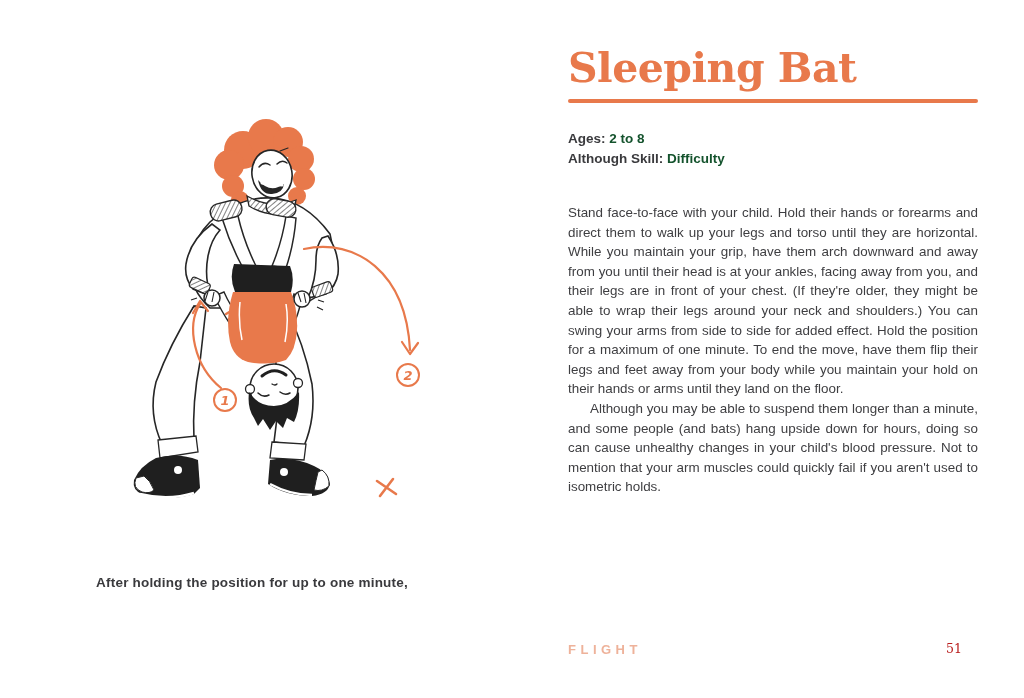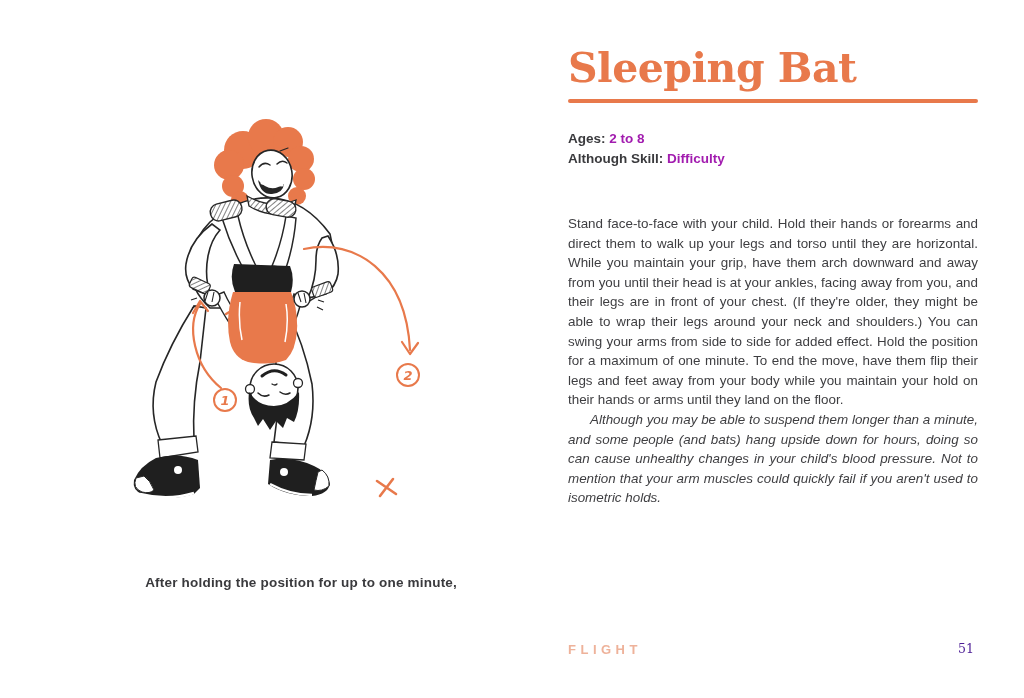--- a/index.html
+++ b/index.html
@@ -7,49 +7,49 @@
     width:1024px; height:698px; background:#ffffff; overflow:hidden;
     font-family:"Liberation Sans", sans-serif; color:#3e3e41;
     position:relative;
   }
   .page { position:absolute; inset:0; background:#ffffff; }
 
   
   .illustration-wrap { position:absolute; left:90px; top:92px; width:360px; height:432px; }
   .caption {
     position:absolute; left:47px; top:572px; width:410px;
-    text-align:right; font-size:13.5px; line-height:21px; font-weight:bold;
+    text-align:center; font-size:13.5px; line-height:21px; font-weight:bold;
     color:#3a3a3d; letter-spacing:.2px;
   }
 
   
   .content { position:absolute; left:568px; top:0; width:410px; height:520px; }
   .title {
     position:absolute; top:44px; left:0; margin:0;
     font-family:"DejaVu Serif", serif; font-weight:bold;
     font-size:41px; letter-spacing:-.5px; color:#e8794b;
   }
   .rule { position:absolute; top:99px; left:0; width:410px; height:4px;
     background:#e8794b; border-radius:2px; }
   .meta { position:absolute; top:129px; left:0; font-size:13.5px; line-height:19.5px; }
   .meta-label { font-weight:bold; color:#3a3a3d; }
-  .meta-value { color:#a21caf; font-weight:bold; }
+  .meta-value { color:#14532d; font-weight:bold; }
   .bodycopy {
-    position:absolute; top:214px; left:0; width:410px;
+    position:absolute; top:203px; left:0; width:410px;
     font-size:13.4px; line-height:19.6px; text-align:justify; color:#3e3e41;
   }
   .bodycopy p { margin:0; }
-  .bodycopy p.indent { text-indent:22px;font-style:italic; }
+  .bodycopy p.indent { text-indent:22px; }
   .footer-chapter {
     position:absolute; left:0; top:642px; font-size:13px; font-weight:bold;
     letter-spacing:4.5px; color:#eeb29a;
   }
   .footer-page {
-    position:absolute; right:4px; top:641px; font-size:12.5px;
-    font-family:"DejaVu Serif", serif; color:#4c1d95;
+    position:absolute; right:16px; top:641px; font-size:12.5px;
+    font-family:"DejaVu Serif", serif; color:#b91c1c;
   }
   svg text.marker-num {
     font-family:"DejaVu Sans", sans-serif; font-style:italic; font-weight:bold;
     font-size:13px; fill:#e8794b; text-anchor:middle;
   }
 </style>
 </head>
 <body>
 
 <div class="page">

